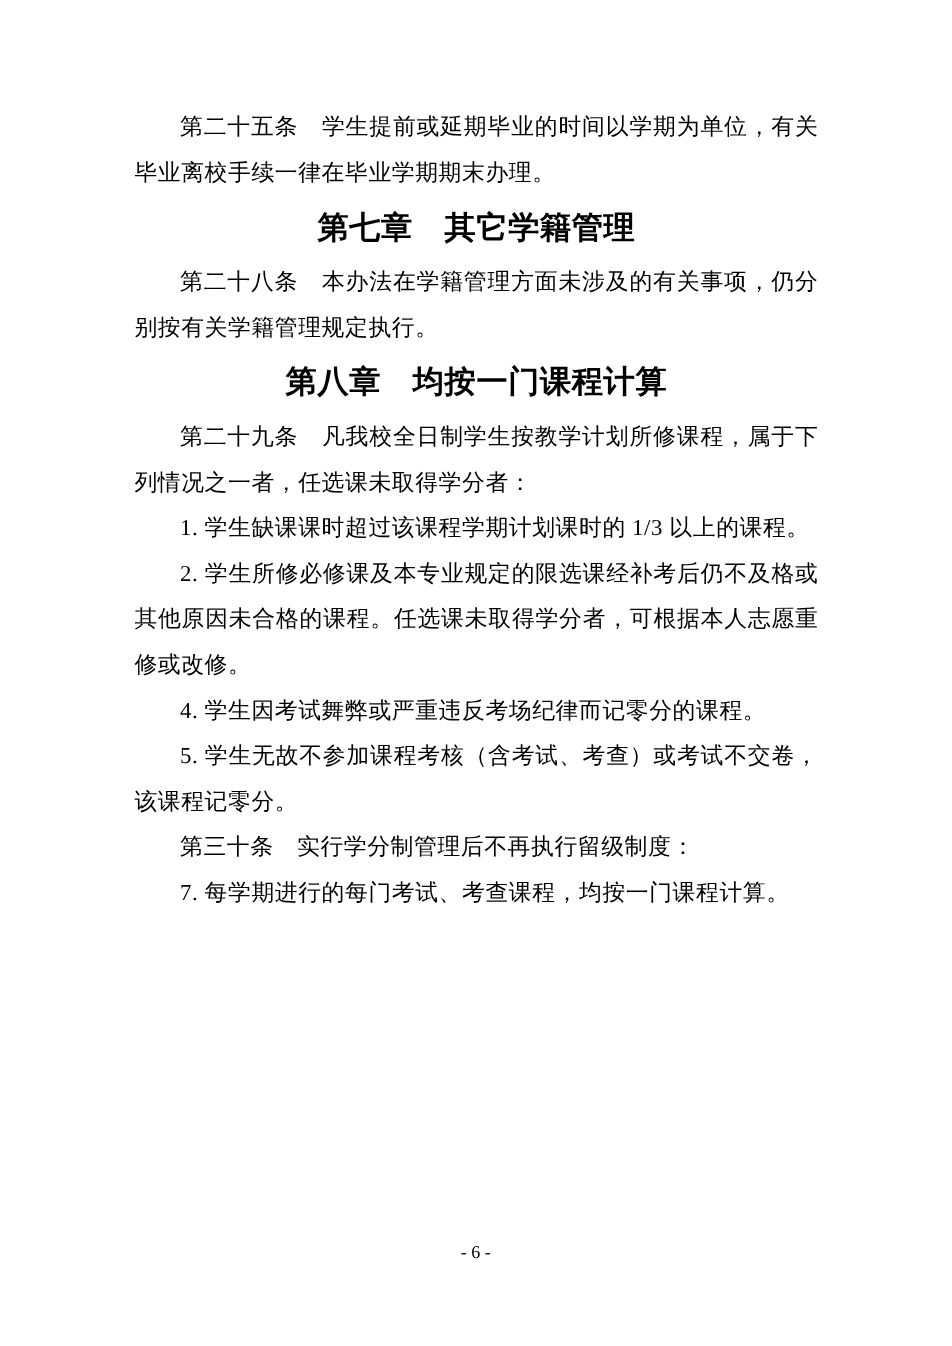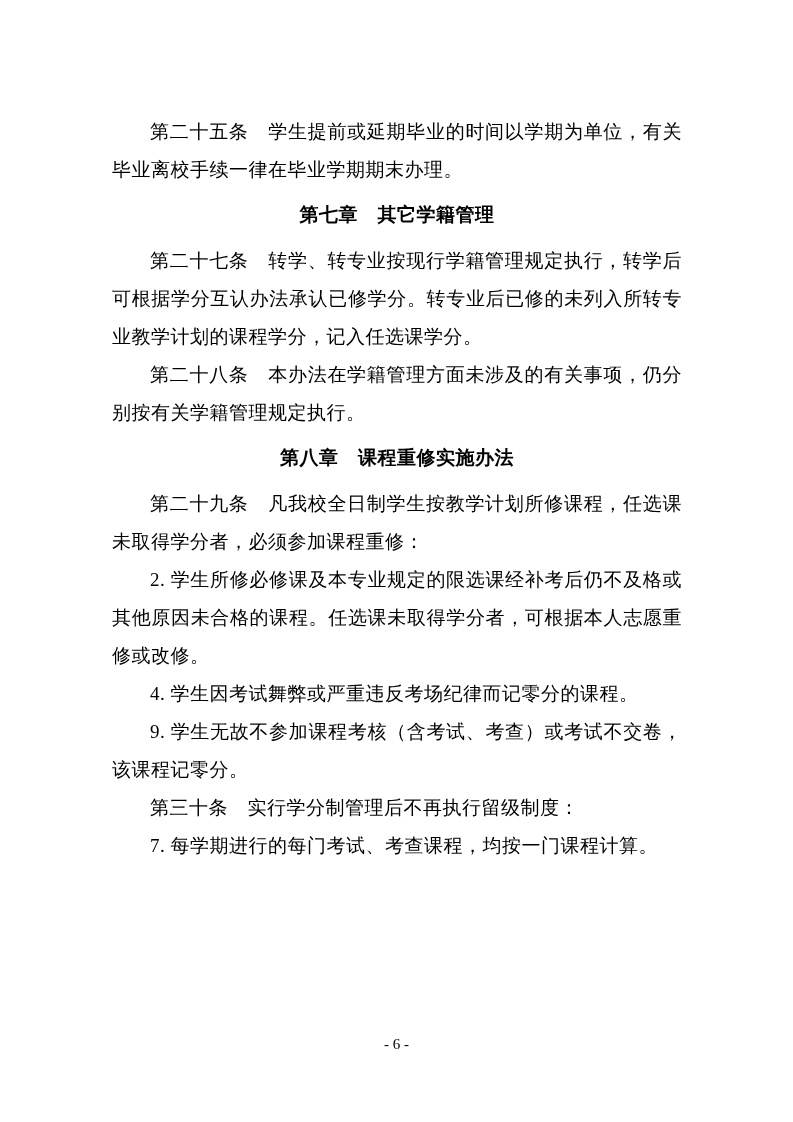--- a/index.html
+++ b/index.html
@@ -12,36 +12,36 @@
     width: 793px;
     height: 1122px;
     background: #ffffff;
     font-family: "Liberation Serif", "DejaVu Serif", serif;
     color: #000000;
     overflow: hidden;
     box-sizing: border-box;
   }
   .content {
     position: absolute;
-    top: 113px;
+    top: 88px;
     left: 112px;
     width: 570px;
   }
   .para {
     margin: 0;
     font-size: 19px;
     line-height: 38px;
     text-align: justify;
     text-justify: inter-ideograph;
     text-indent: 2em;
     letter-spacing: 0.5px;
   }
   .heading {
     margin: 0;
-    font-size: 19px;
+    font-size: 26px;
     line-height: 38px;
     font-weight: bold;
     text-align: center;
     text-indent: 0;
     padding: 7px 0 8px 0;
     letter-spacing: 0.5px;
   }
   .page-footer {
     position: absolute;
     left: 0;
@@ -53,24 +53,24 @@
     font-family: "Liberation Serif", "DejaVu Serif", serif;
   }
 </style>
 </head>
 <body>
 
 <div class="page">
   <div class="content">
     <p class="para">第二十五条　学生提前或延期毕业的时间以学期为单位，有关毕业离校手续一律在毕业学期期末办理。</p>
     <p class="heading">第七章　其它学籍管理</p>
-    <p class="para">第二十七条　转学、转专业按现行学籍管理规定执行，转学后可根据学分互认办法承认已修学分。转专业后已修的未列入所转专业教学计划的课程学分，记入任选课学分。</p>
     <p class="para">第二十八条　本办法在学籍管理方面未涉及的有关事项，仍分别按有关学籍管理规定执行。</p>
-    <p class="heading">第八章　课程重修实施办法</p>
-    <p class="para">第二十九条　凡我校全日制学生按教学计划所修课程，任选课未取得学分者，必须参加课程重修：</p>
+    <p class="heading">第八章　均按一门课程计算</p>
+    <p class="para">第二十九条　凡我校全日制学生按教学计划所修课程，属于下列情况之一者，任选课未取得学分者：</p>
+    <p class="para">1. 学生缺课课时超过该课程学期计划课时的 1/3 以上的课程。</p>
     <p class="para">2. 学生所修必修课及本专业规定的限选课经补考后仍不及格或其他原因未合格的课程。任选课未取得学分者，可根据本人志愿重修或改修。</p>
     <p class="para">4. 学生因考试舞弊或严重违反考场纪律而记零分的课程。</p>
-    <p class="para">9. 学生无故不参加课程考核（含考试、考查）或考试不交卷，该课程记零分。</p>
+    <p class="para">5. 学生无故不参加课程考核（含考试、考查）或考试不交卷，该课程记零分。</p>
     <p class="para">第三十条　实行学分制管理后不再执行留级制度：</p>
     <p class="para">7. 每学期进行的每门考试、考查课程，均按一门课程计算。</p>
   </div>
   <div class="page-footer">- 6 -</div>
 </div>
 
 </body></html>

